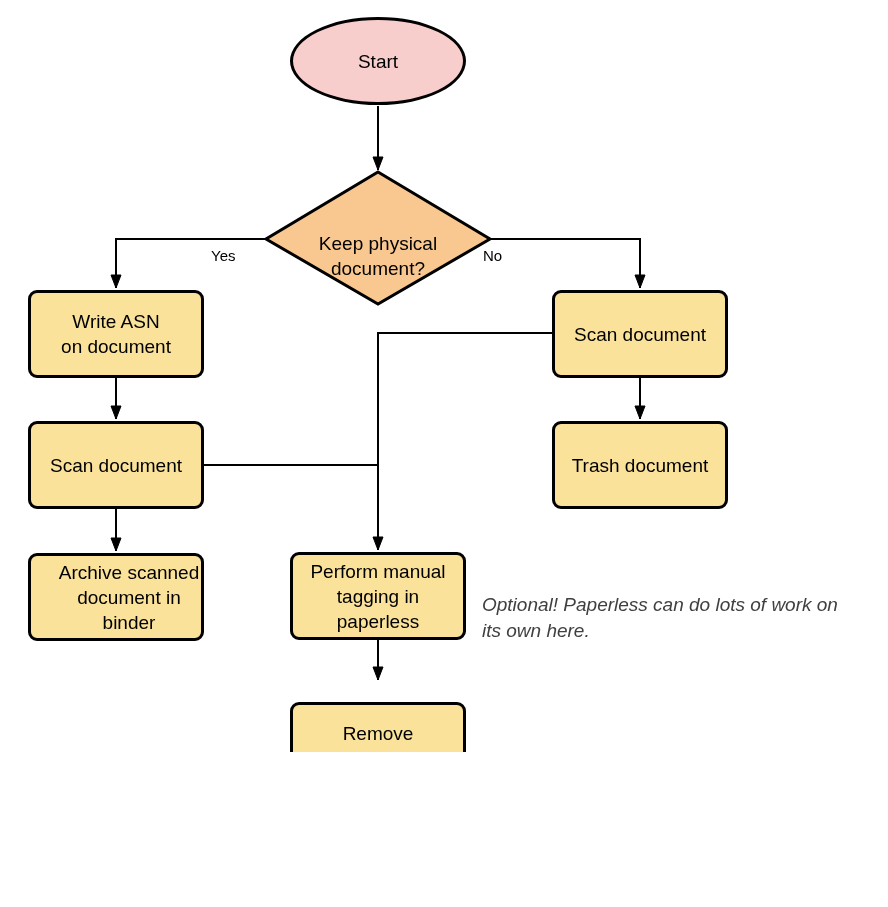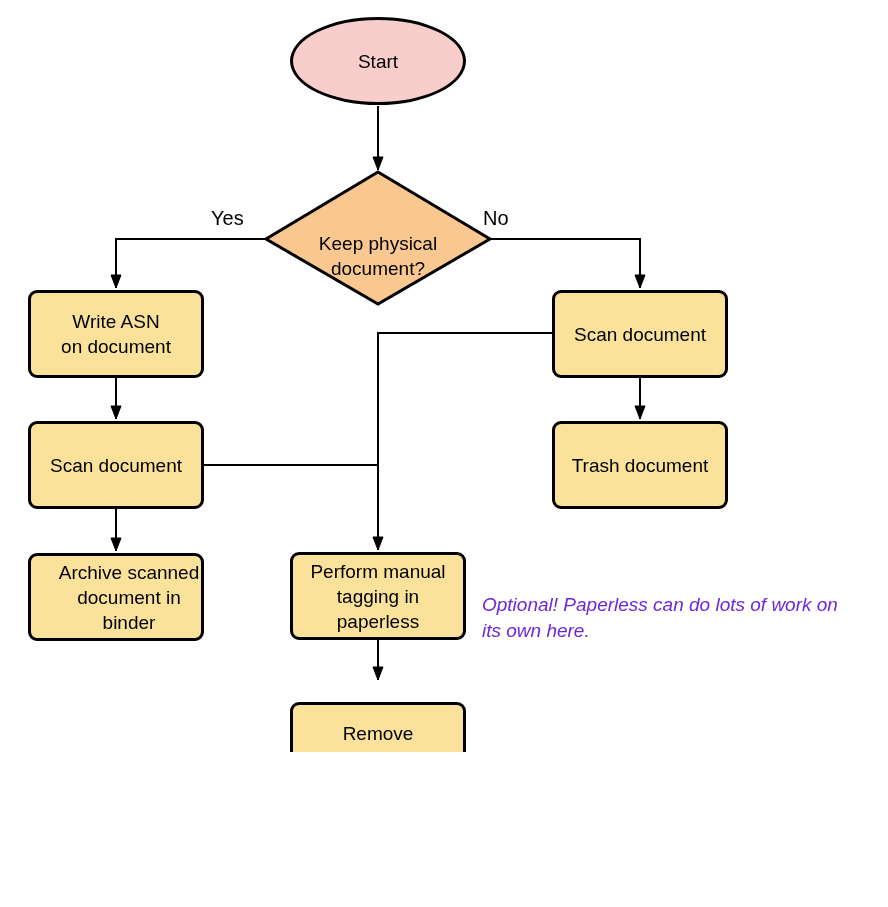--- a/index.html
+++ b/index.html
@@ -49,33 +49,34 @@
     left: 268px; top: 231px;
     width: 220px;
     text-align: center;
     font-size: 19px;
     line-height: 25px;
     color: #000000;
     white-space: pre-line;
   }
   .edge-label {
     position: absolute;
-    font-size: 20px;
+    font-size: 15px;
     color: #000000;
+    margin-top: 40px;
   }
   #label-yes { left: 211px; top: 207px; }
   #label-no  { left: 483px; top: 207px; }
   .note {
     position: absolute;
     left: 482px; top: 592px;
     width: 406px;
     font-size: 19px;
     line-height: 26px;
     font-style: italic;
-    color: #6d28d9;
+    color: #404040;
     white-space: pre-line;
   }
   
   #node-start      { left: 290px; top: 17px;  }
   #node-write-asn  { left: 28px;  top: 290px; }
   #node-scan-left  { left: 28px;  top: 421px; }
   #node-archive    { left: 28px;  top: 553px; padding-left: 26px; }
   #node-scan-right { left: 552px; top: 290px; }
   #node-trash      { left: 552px; top: 421px; }
   #node-tagging    { left: 290px; top: 552px; }

